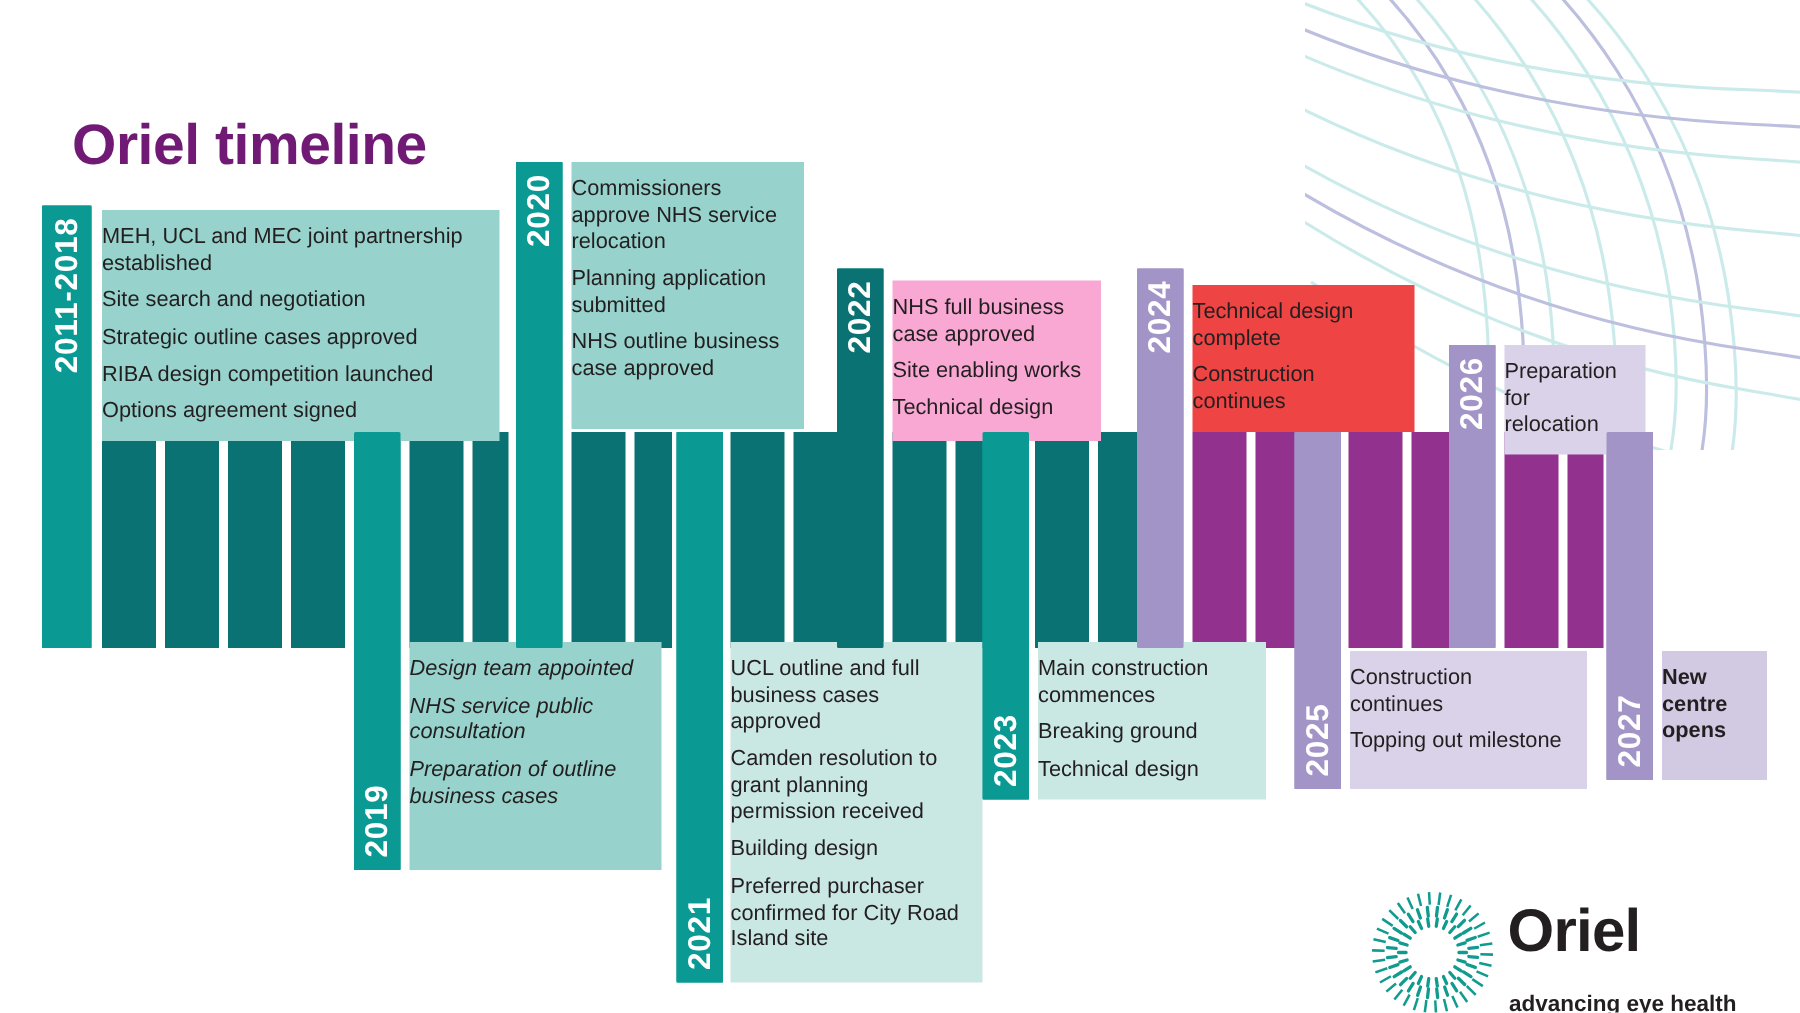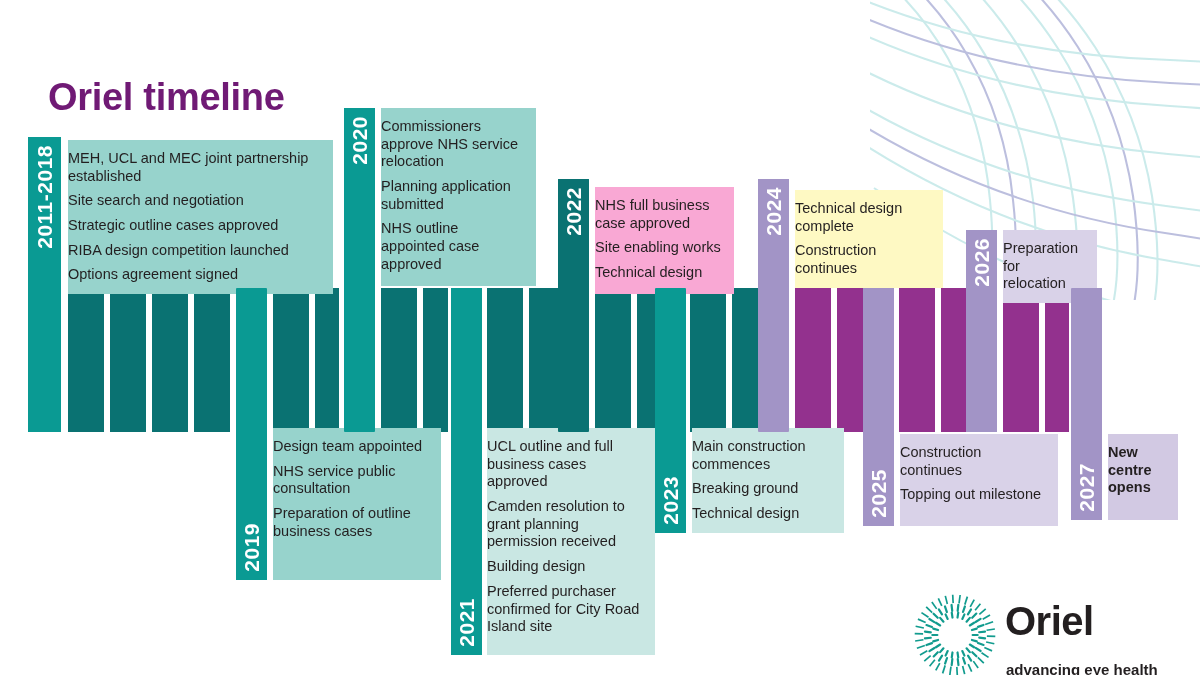--- a/index.html
+++ b/index.html
@@ -126,32 +126,32 @@
       <div class="callout" style="left: 68px; top: 140px; width: 265px; min-height: 146px; background: rgb(151, 211, 204);">
         <p>MEH, UCL and MEC joint partnership established</p>
         <p>Site search and negotiation</p>
         <p>Strategic outline cases approved</p>
         <p>RIBA design competition launched</p>
         <p>Options agreement signed</p>
       </div>
       <div class="yearbar bottom" style="left: 236px; top: 288px; width: 31px; height: 292px; background: rgb(10, 154, 147); padding: 0px 0px 8px; box-sizing: border-box;">
         <span class="ylabel">2019</span>
       </div>
-      <div class="callout" style="left: 273px; top: 428px; width: 168px; min-height: 152px; background: rgb(151, 211, 204);">
+      <div class="callout" style="left: 273px; top: 428px; width: 168px; min-height: 152px; background: rgb(151, 211, 204); font-style: italic;">
         <p>Design team appointed</p>
         <p>NHS service public consultation</p>
         <p>Preparation of outline business cases</p>
       </div>
       <div class="yearbar" style="left: 344px; top: 108px; width: 31px; height: 324px; background: rgb(10, 154, 147); padding: 8px 0px 0px; box-sizing: border-box;">
         <span class="ylabel">2020</span>
       </div>
       <div class="callout" style="left: 381px; top: 108px; width: 155px; min-height: 178px; background: rgb(151, 211, 204);">
         <p>Commissioners approve NHS service relocation</p>
         <p>Planning application submitted</p>
-        <p>NHS outline appointed case approved</p>
+        <p>NHS outline business case approved</p>
       </div>
       <div class="yearbar bottom" style="left: 451px; top: 288px; width: 31px; height: 367px; background: rgb(10, 154, 147); padding: 0px 0px 8px; box-sizing: border-box;">
         <span class="ylabel">2021</span>
       </div>
       <div class="callout" style="left: 487px; top: 428px; width: 168px; min-height: 227px; background: rgb(201, 231, 227);">
         <p>UCL outline and full business cases approved</p>
         <p>Camden resolution to grant planning permission received</p>
         <p>Building design</p>
         <p>Preferred purchaser confirmed for City Road Island site</p>
       </div>
@@ -167,21 +167,21 @@
         <span class="ylabel">2023</span>
       </div>
       <div class="callout" style="left: 692px; top: 428px; width: 152px; min-height: 105px; background: rgb(201, 231, 227);">
         <p>Main construction commences</p>
         <p>Breaking ground</p>
         <p>Technical design</p>
       </div>
       <div class="yearbar" style="left: 758px; top: 179px; width: 31px; height: 253px; background: rgb(162, 148, 198); padding: 8px 0px 0px; box-sizing: border-box;">
         <span class="ylabel">2024</span>
       </div>
-      <div class="callout" style="left: 795px; top: 190px; width: 148px; min-height: 96px; background: #fef9c3;">
+      <div class="callout" style="left: 795px; top: 190px; width: 148px; min-height: 96px; background: #ef4444;">
         <p>Technical design complete</p>
         <p>Construction continues</p>
       </div>
       <div class="yearbar bottom" style="left: 863px; top: 288px; width: 31px; height: 238px; background: rgb(162, 148, 198); padding: 0px 0px 8px; box-sizing: border-box;">
         <span class="ylabel">2025</span>
       </div>
       <div class="callout" style="left: 900px; top: 434px; width: 158px; min-height: 92px; background: rgb(217, 210, 232);">
         <p>Construction continues</p>
         <p>Topping out milestone</p>
       </div>

